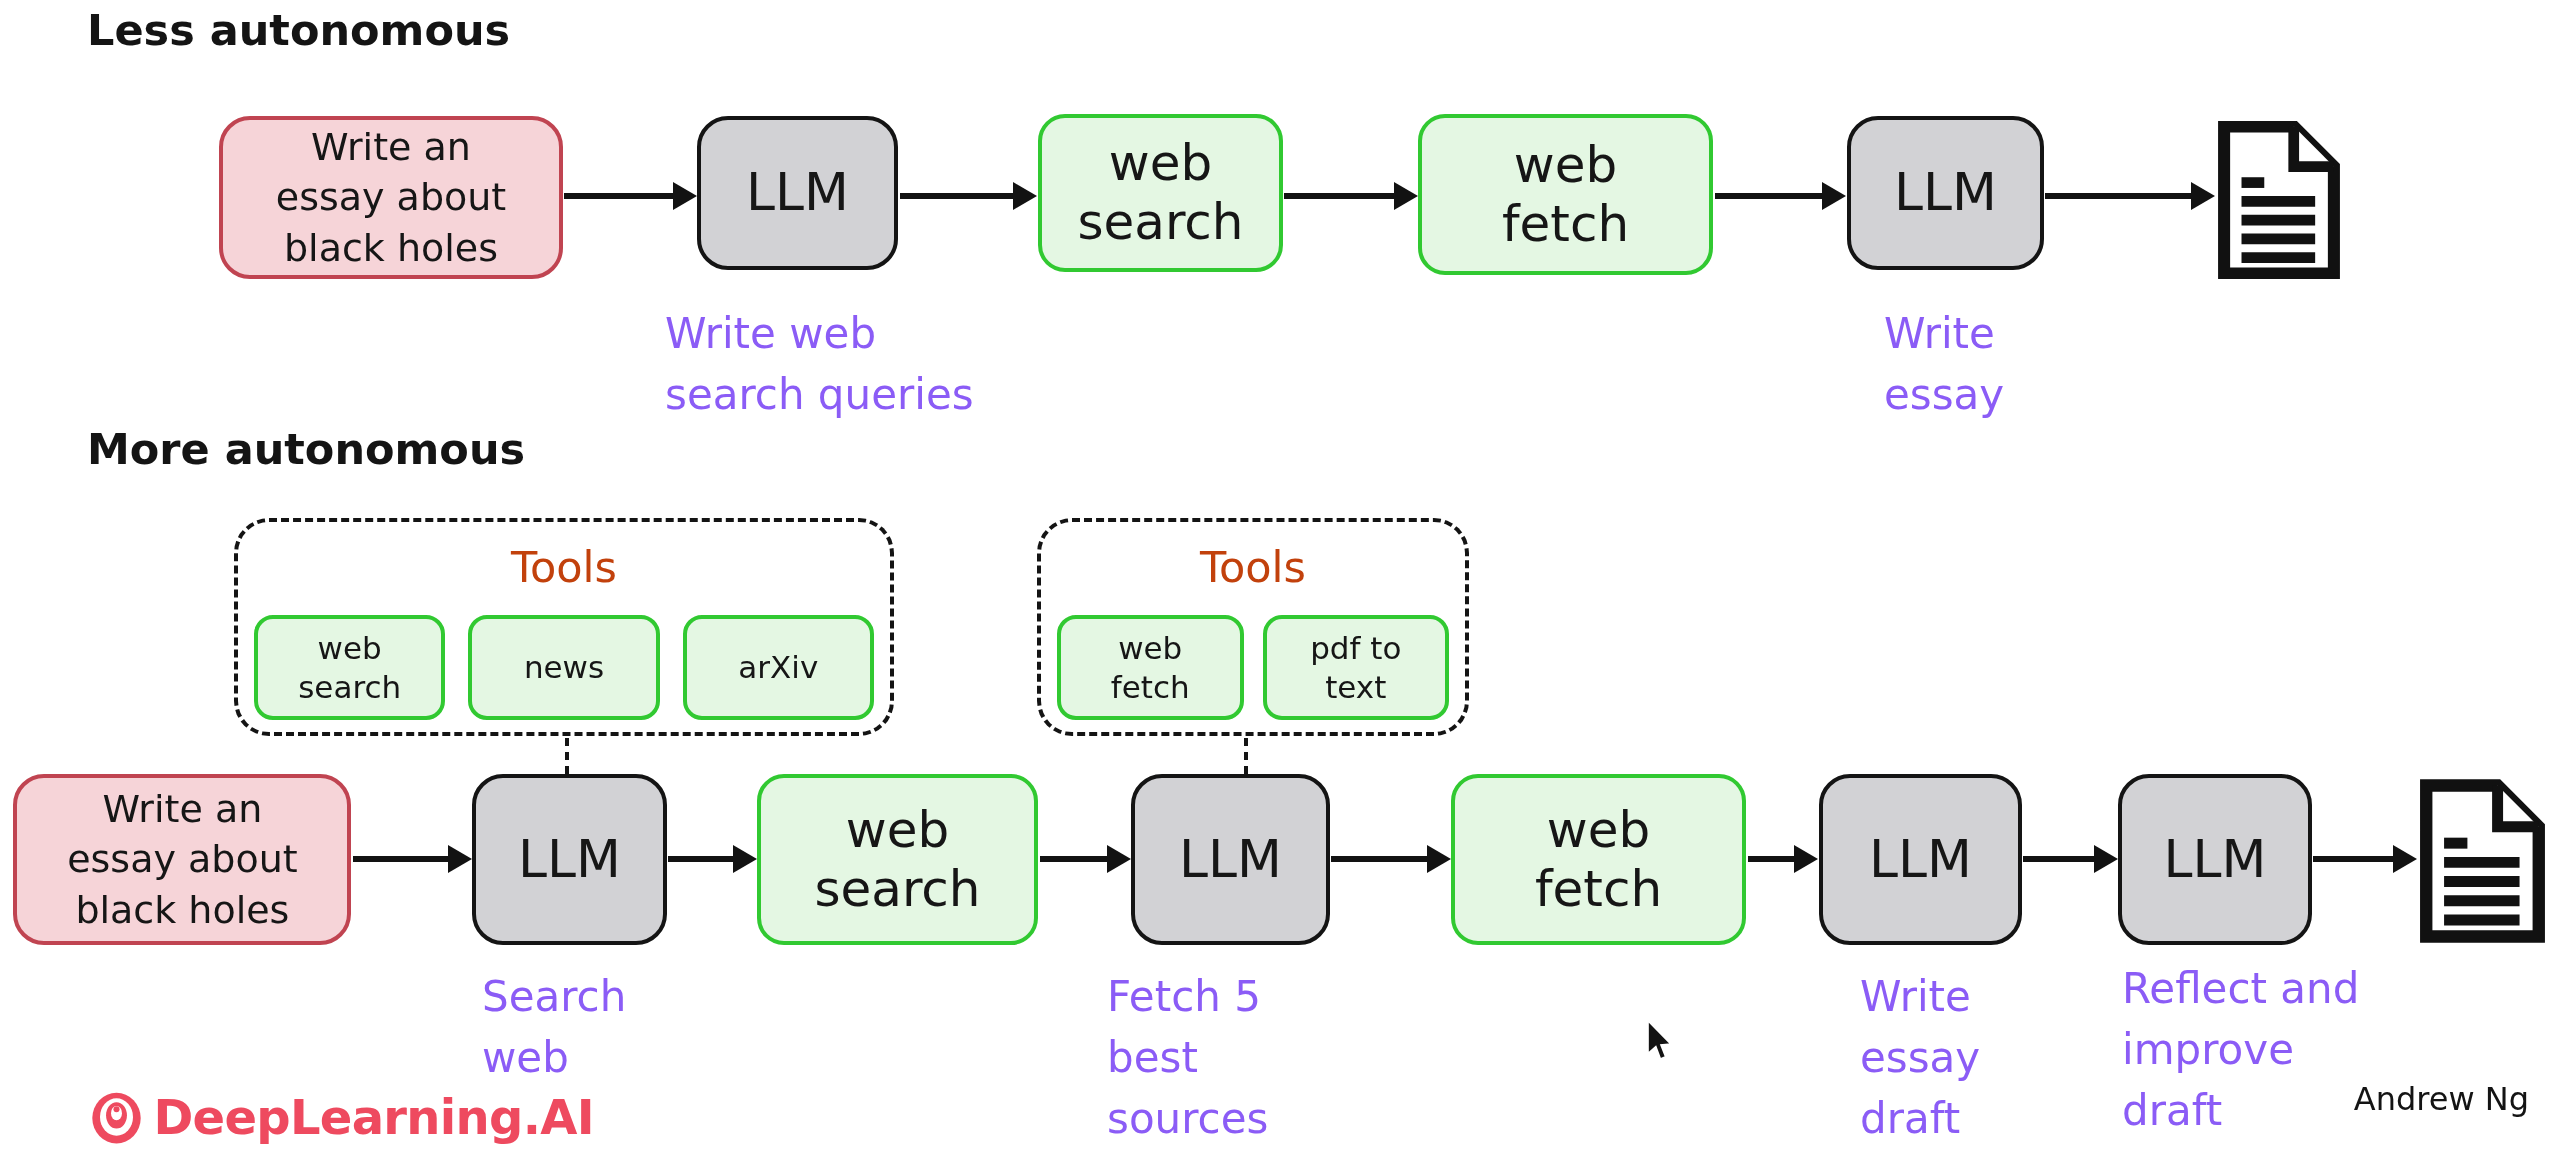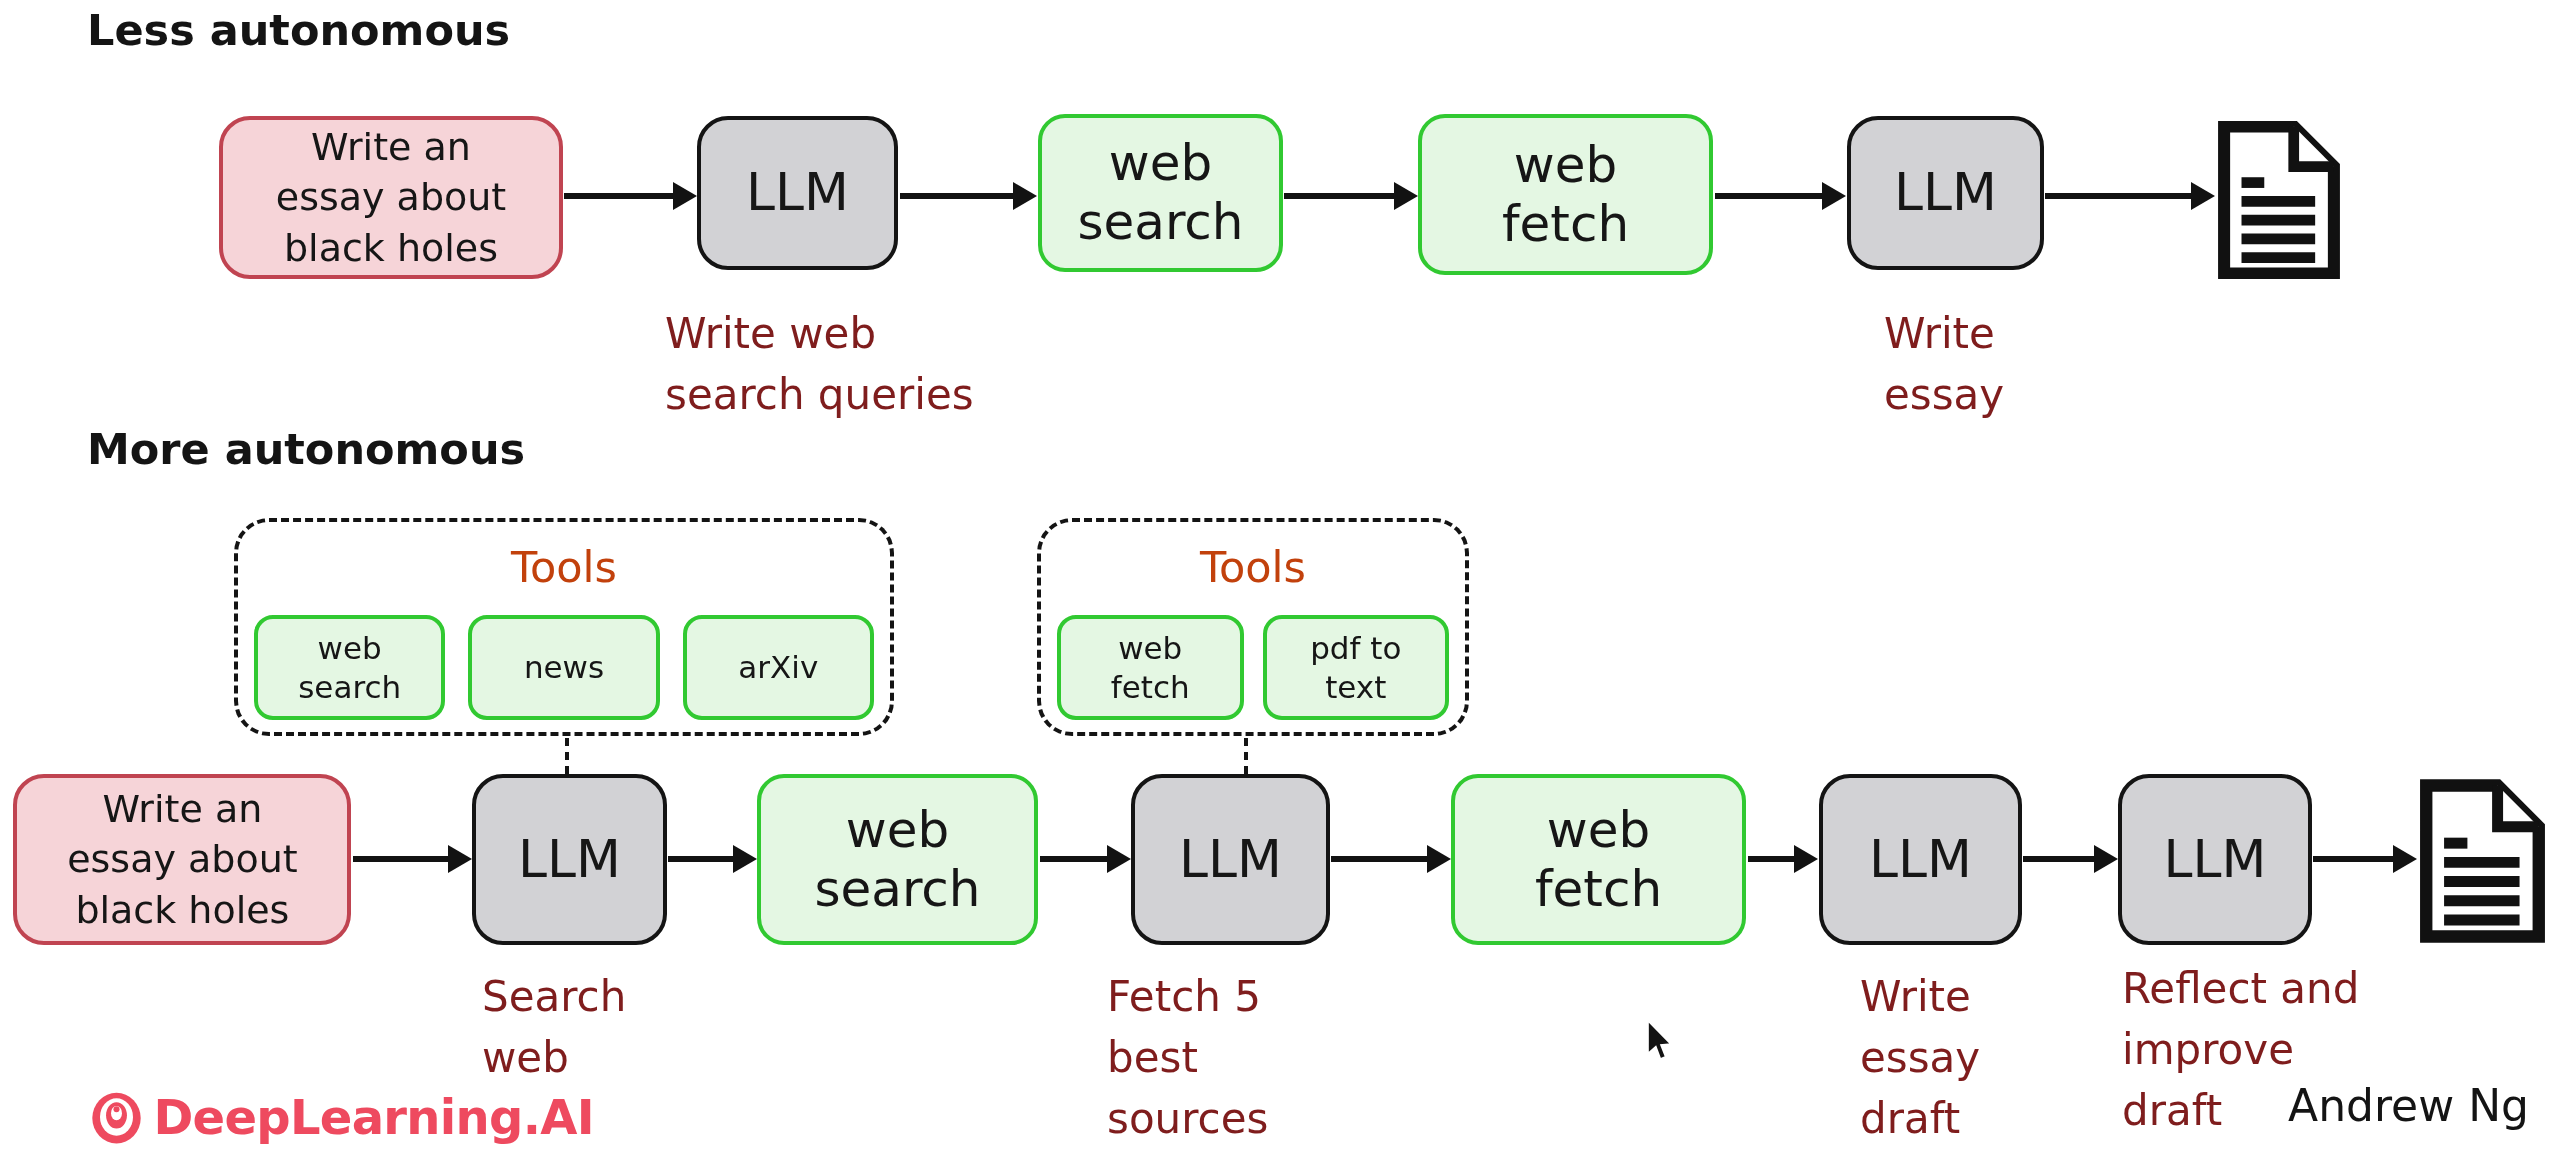--- a/index.html
+++ b/index.html
@@ -53,21 +53,21 @@
     border:4px solid #31c931;
     border-radius:19px;
     font-size:31px;
     line-height:1.25;
   }
   .caption{
     position:absolute;
     font-size:42px;
     line-height:1.45;
     white-space:pre-line;
-    color:#7f1d1d;
+    color:#8b5cf6;
   }
   .arrow{
     position:absolute;
     height:6px;
     background:#121212;
   }
   .arrow::after{
     content:'';
     position:absolute;
     left:100%;top:50%;
@@ -108,21 +108,21 @@
     display:flex;gap:9.4px;
   }
   .footer-logo .brand-text{
     font-size:48px;
     font-weight:bold;
     color:#ee4a5f;
     letter-spacing:-0.7px;
   }
   .credit{
     position:absolute;
-    font-size:44px;
+    font-size:32px;
     color:#141414;
   }
 </style>
 </head>
 <body>
 
 <div class="canvas">
 
   <div class="title" style="left:87px;top:5.4px;">Less autonomous</div>
 

